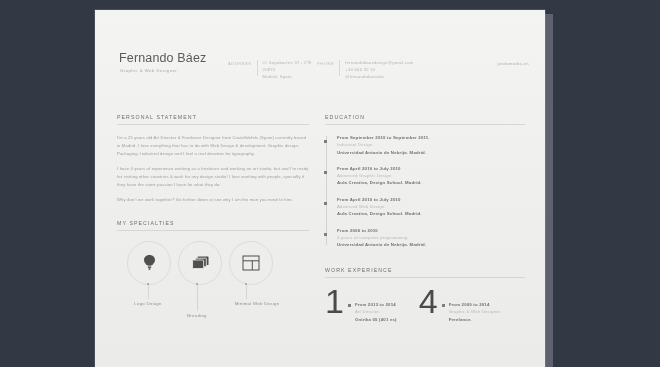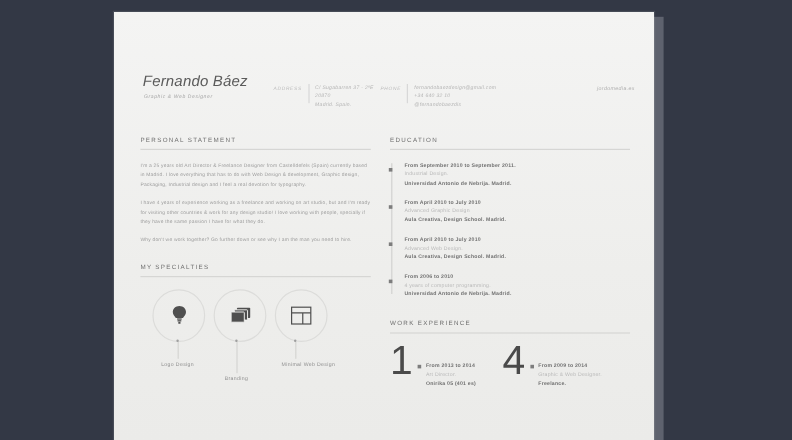--- a/index.html
+++ b/index.html
@@ -56,24 +56,23 @@
   .page-inner {
     position: relative;
     z-index: 1;
     width: 100%;
     height: 100%;
   }
 
   
   .header {
     position: absolute;
-    left: 0; top: 18px;
+    left: 0; top: 8px;
     width: 100%;
     height: 86px;
-    font-style: italic;
   }
   .name {
     position: absolute;
     left: 24px;
     top: 33px;
     font-size: 12.5px;
     font-weight: 400;
     color: #5a5a5a;
     letter-spacing: 0.15px;
     white-space: nowrap;

